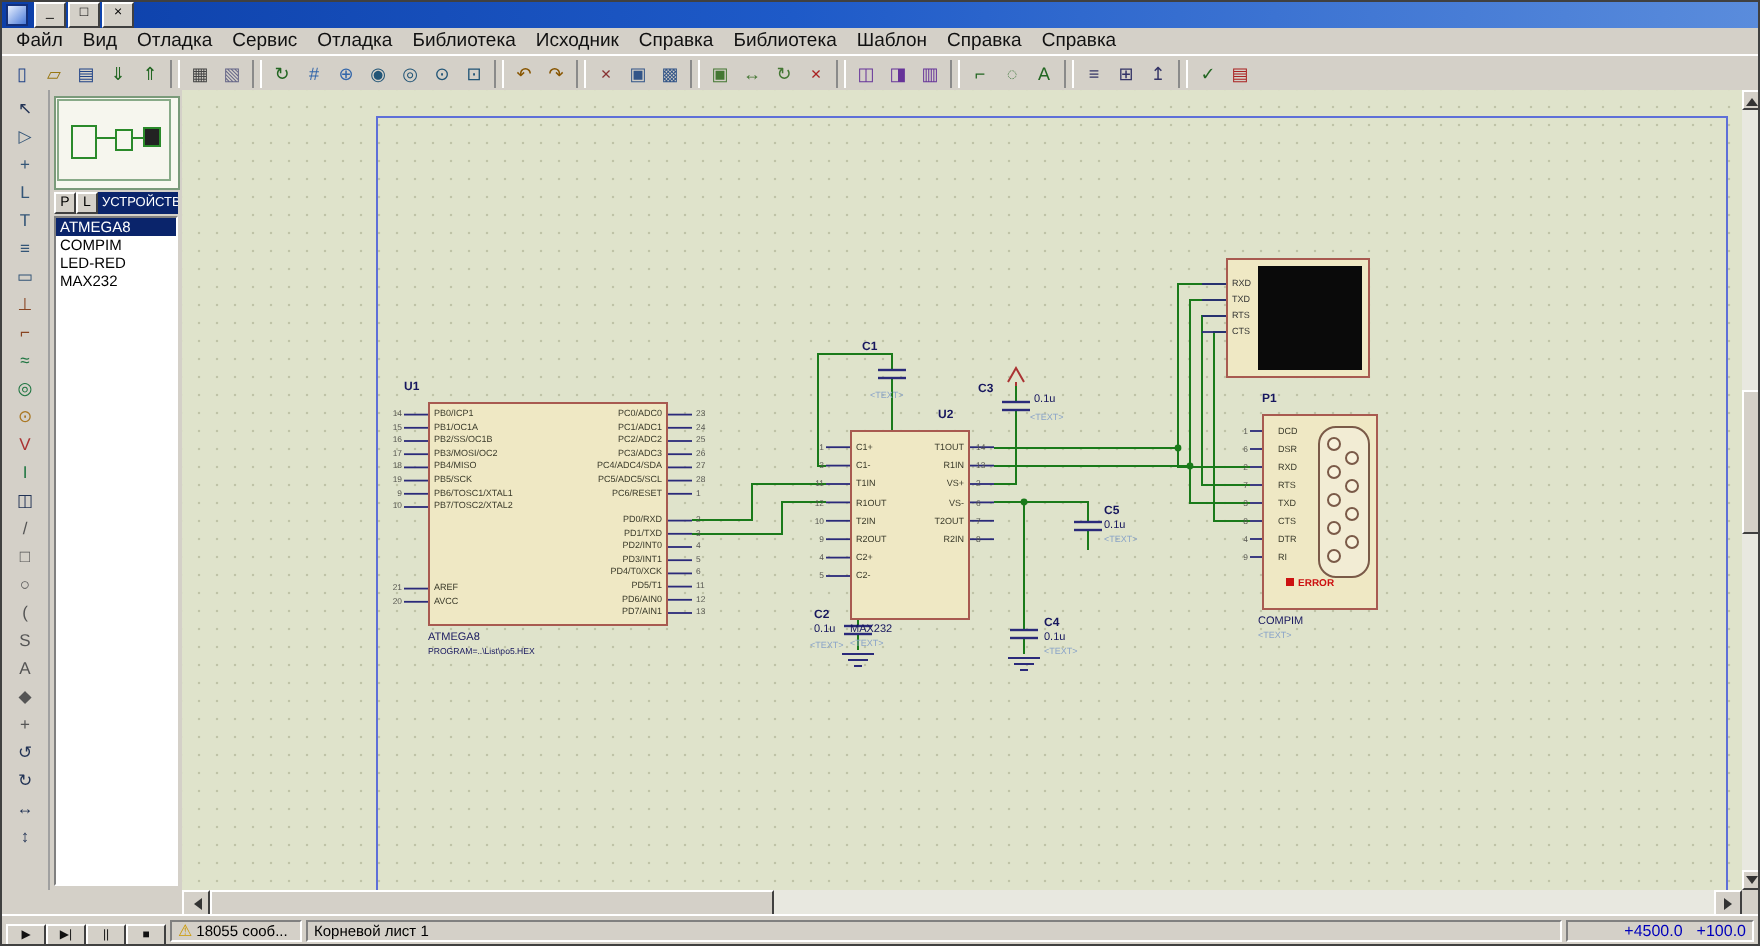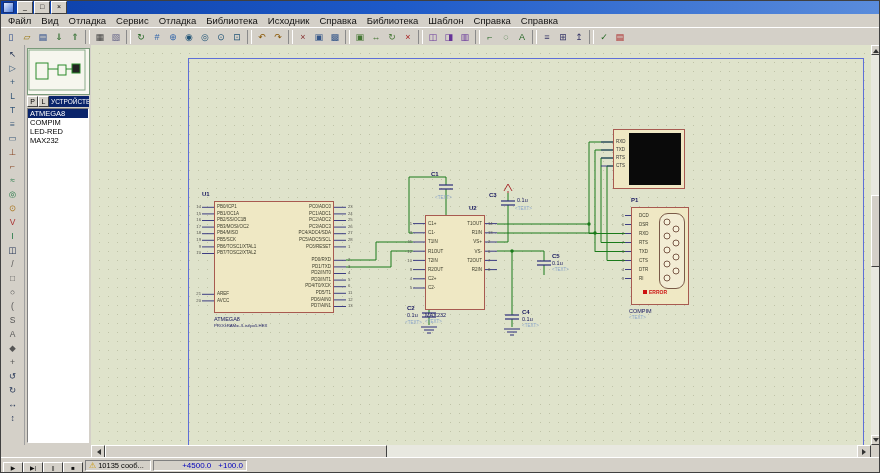--- a/index.html
+++ b/index.html
@@ -463,21 +463,24 @@
     <div class="sb-thumb" style="left:14px;top:0;width:280px;height:12px"></div>
     <div class="sb-btn" style="right:0;top:0;width:12px;height:12px">
         <div class="tri right"></div>
       </div>
   </div>
 
   <div id="statusbar">
     <span id="sim-controls"><button class="sim-btn">▶</button><button class="sim-btn">▶|</button><button class="sim-btn">||</button><button class="sim-btn">■</button></span>
     <span class="panel" id="msg-panel">
       <span class="warn">⚠</span>
-      <span>10135 сооб...</span>
+      <span>18055 сооб...</span>
+    </span>
+    <span class="panel" id="sheet-panel">
+      <span>Корневой лист 1</span>
     </span>
     <span class="panel" id="coord-panel">
       <span>+4500.0</span>
       <span>+100.0</span>
     </span>
   </div>
 
 </div>
 
 </body></html>

